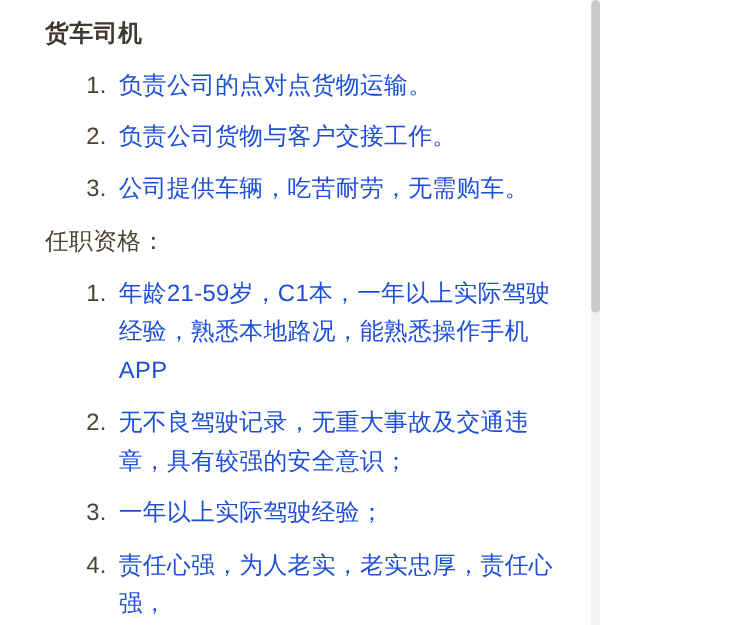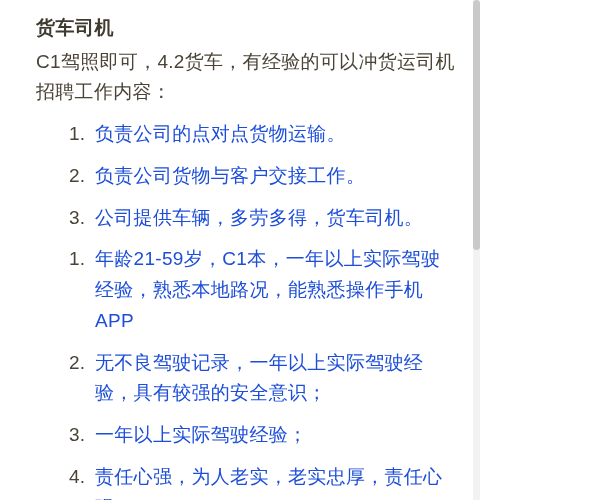--- a/index.html
+++ b/index.html
@@ -78,32 +78,32 @@
     color: #4a4336;
   }
 </style>
 </head>
 <body>
 
 <div class="page">
 
   <h1 class="doc-title">货车司机</h1>
 
-  <p class="para">C1驾照即可，4.2货车，有经验的可以冲货运司机招聘工作内容：</p>
 
   <ol class="list">
     <li>负责公司的点对点货物运输。</li>
     <li>负责公司货物与客户交接工作。</li>
-    <li>公司提供车辆，多劳多得，货车司机。</li>
+    <li>公司提供车辆，吃苦耐劳，无需购车。</li>
   </ol>
 
+  <p class="section-head">任职资格：</p>
 
   <ol class="list">
     <li>年龄21-59岁，C1本，一年以上实际驾驶经验，熟悉本地路况，能熟悉操作手机 APP</li>
-    <li>无不良驾驶记录，一年以上实际驾驶经验，具有较强的安全意识；</li>
+    <li>无不良驾驶记录，无重大事故及交通违章，具有较强的安全意识；</li>
     <li>一年以上实际驾驶经验；</li>
     <li>责任心强，为人老实，老实忠厚，责任心强，</li>
   </ol>
 
   <div class="scrollbar-track">
     <div class="scrollbar-thumb"></div>
   </div>
 
 </div>
 

